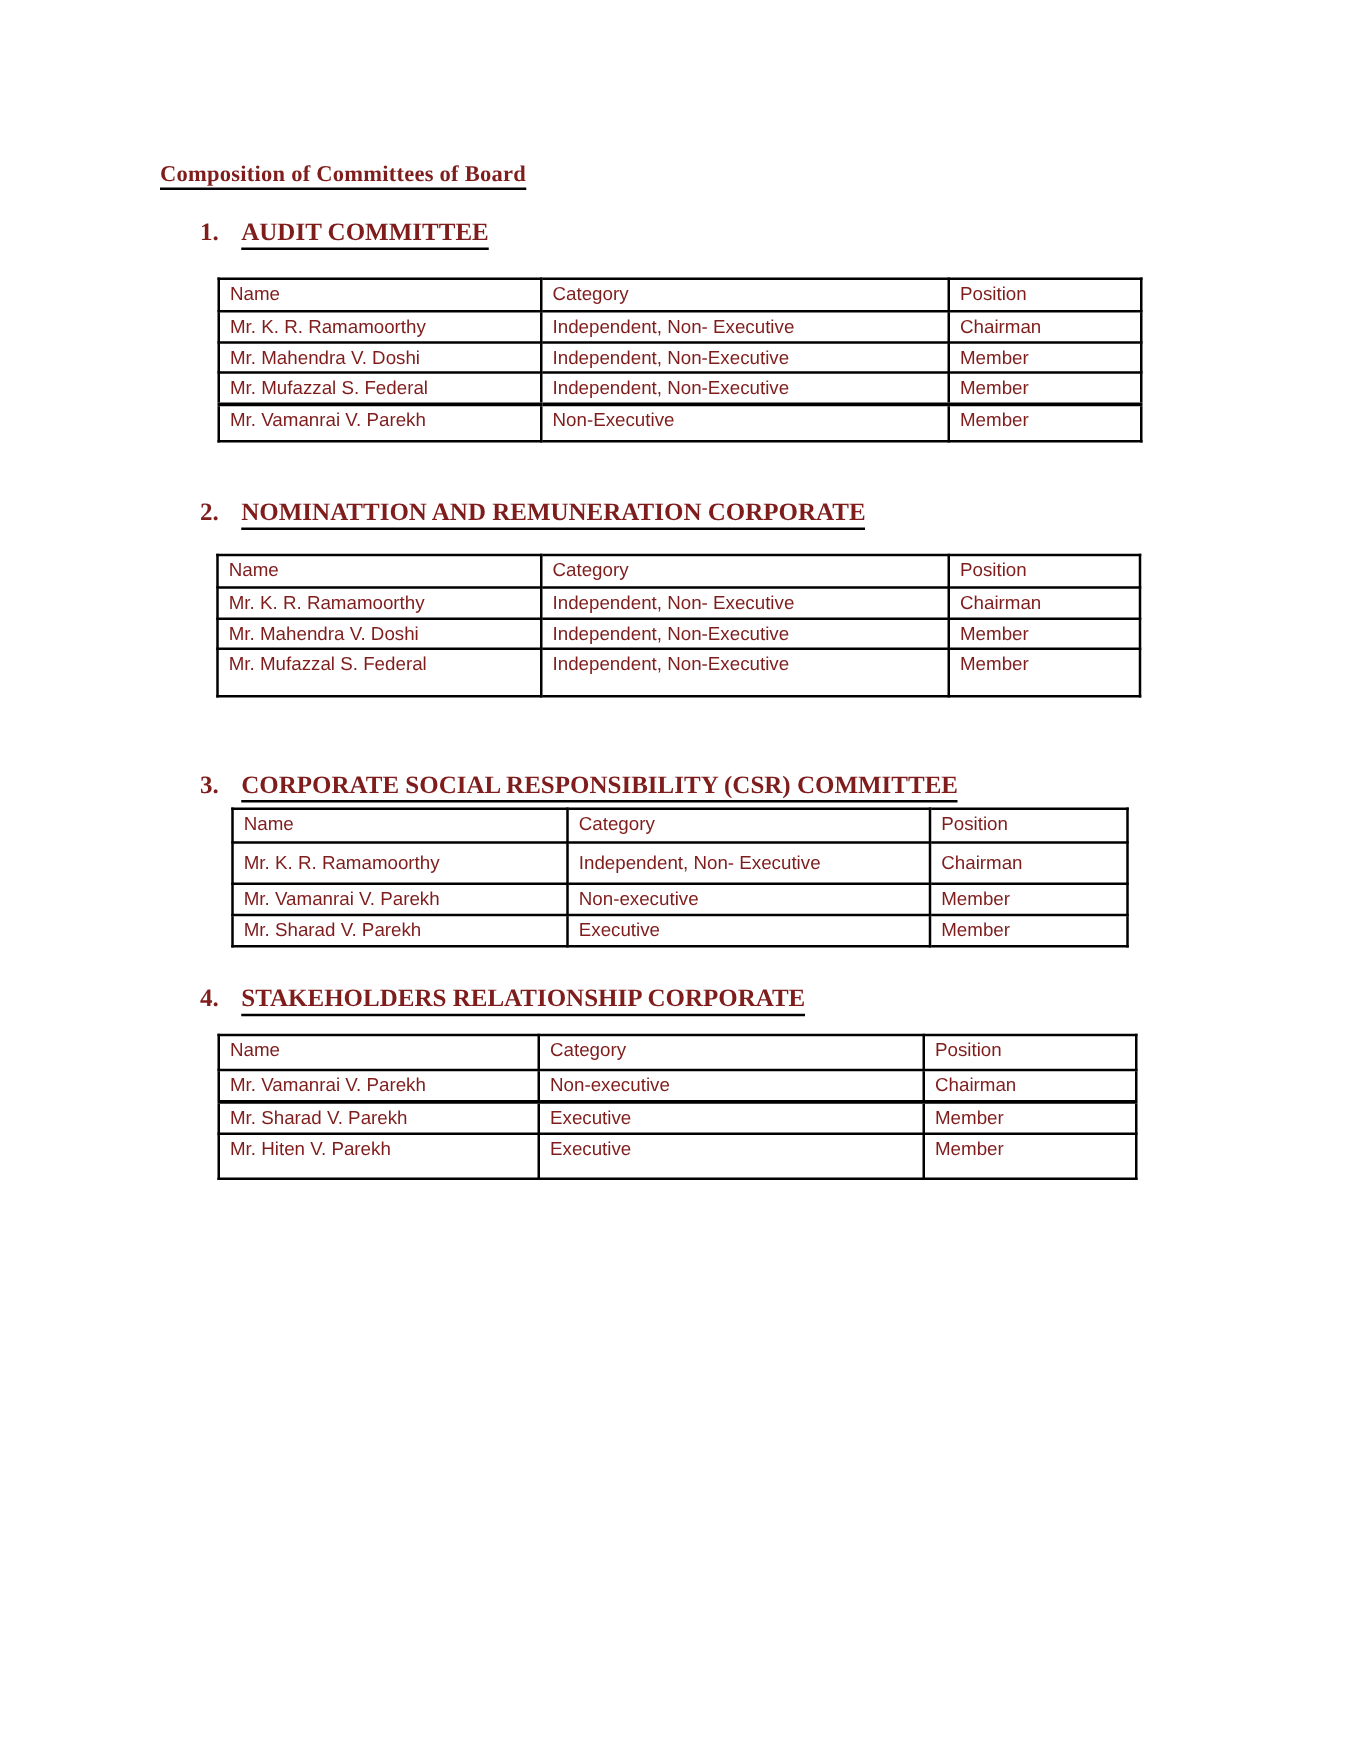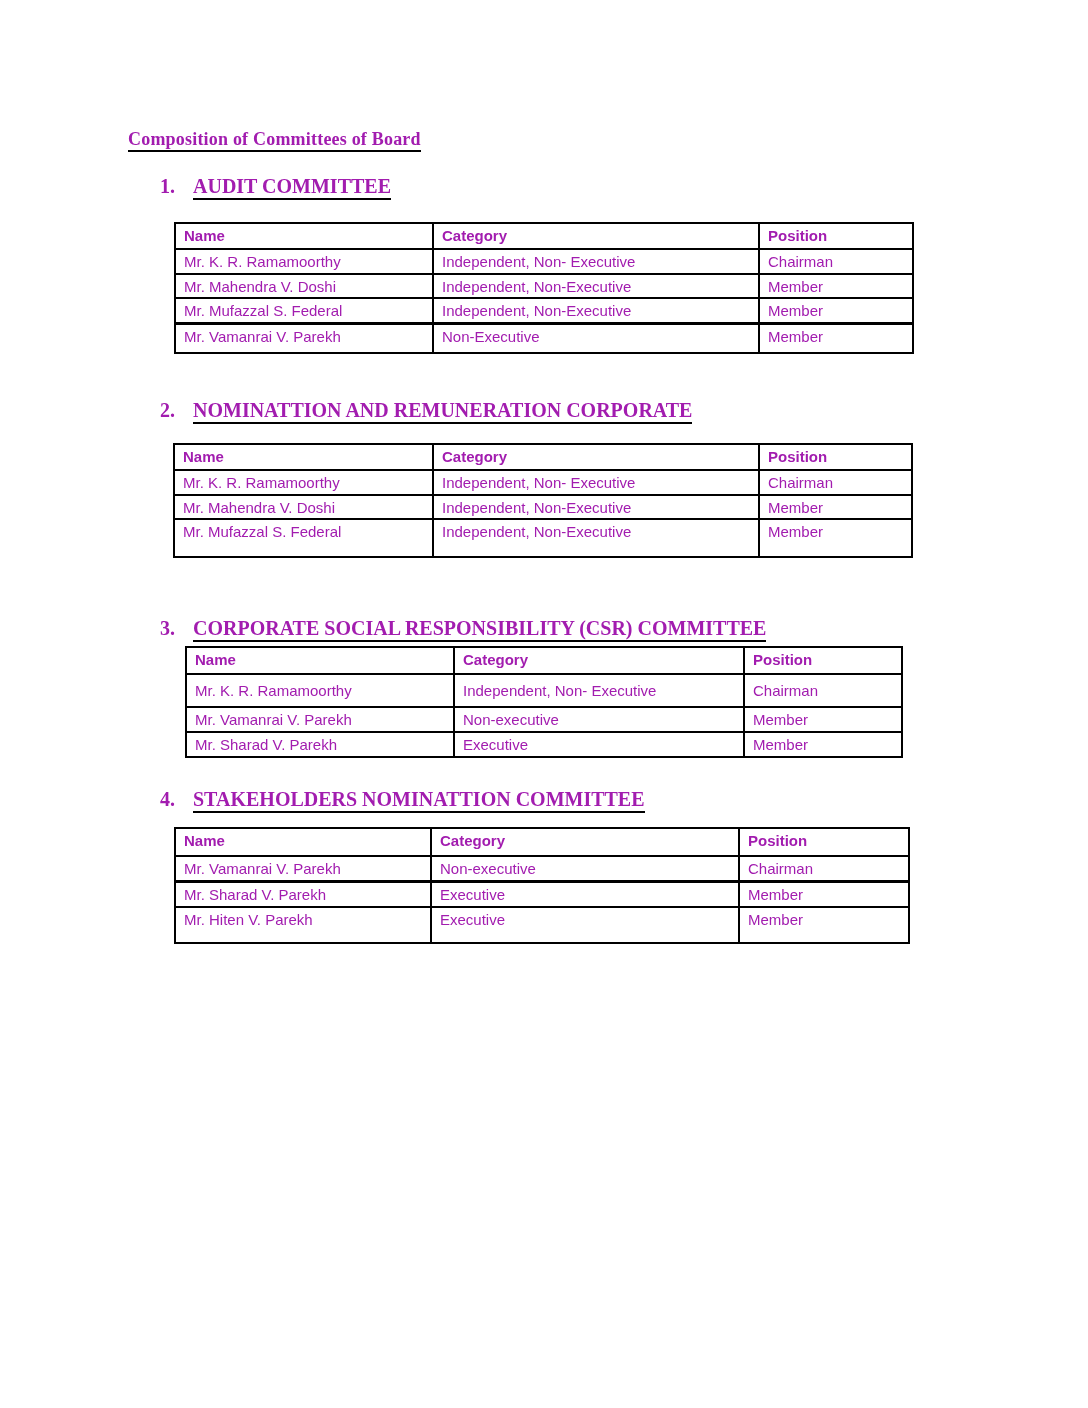--- a/index.html
+++ b/index.html
@@ -1,21 +1,21 @@
 <!DOCTYPE html>
 <html><head>
 <meta charset="utf-8">
 <style>
   html, body { margin: 0; padding: 0; background: #ffffff; }
   .page {
     position: relative;
     width: 1088px;
     height: 1408px;
     background: #ffffff;
-    color: #a21caf;
+    color: #7f1d1d;
     font-family: "Liberation Serif", serif;
     overflow: hidden;
   }
   .doc-title {
     position: absolute;
     left: 128px;
     top: 129px;
     font-size: 18px;
     font-weight: bold;
     letter-spacing: 0.2px;
@@ -44,21 +44,21 @@
   }
   .committee th, .committee td {
     border: 2px solid #000;
     box-sizing: border-box;
     vertical-align: top;
     text-align: left;
     padding: 3px 4px 0 8px;
     white-space: nowrap;
     overflow: hidden;
   }
-  .committee th { font-weight: bold; }
+  .committee th { font-weight: normal; }
   .committee td { font-weight: normal; }
   
   tr.rh26 > * { height: 26px; }
   tr.rh25 > * { height: 25px; }
   tr.rh24 > * { height: 24px; }
   tr.rh27 > * { height: 27px; }
   tr.rh28 > * { height: 28px; }
   tr.rh30 > * { height: 30px; }
   tr.rh33 > * { height: 33px; padding-top: 7px; }
   tr.rh36 > * { height: 36px; margin-left: 29px; }
@@ -184,21 +184,21 @@
     </tr>
     <tr class="rh25">
       <td>Mr. Sharad V. Parekh</td>
       <td>Executive</td>
       <td>Member</td>
     </tr>
   </tbody>
     </table>
 
   <div class="sec-head h4">
-    <span class="sec-num">4.</span><span class="u">STAKEHOLDERS NOMINATTION COMMITTEE</span>
+    <span class="sec-num">4.</span><span class="u">STAKEHOLDERS RELATIONSHIP CORPORATE</span>
   </div>
   <table class="committee t4">
     <colgroup>
         <col style="width:256px">
         <col style="width:308px">
         <col style="width:170px">
       </colgroup>
     <tbody>
         <tr class="rh28">
       <th>Name</th>

